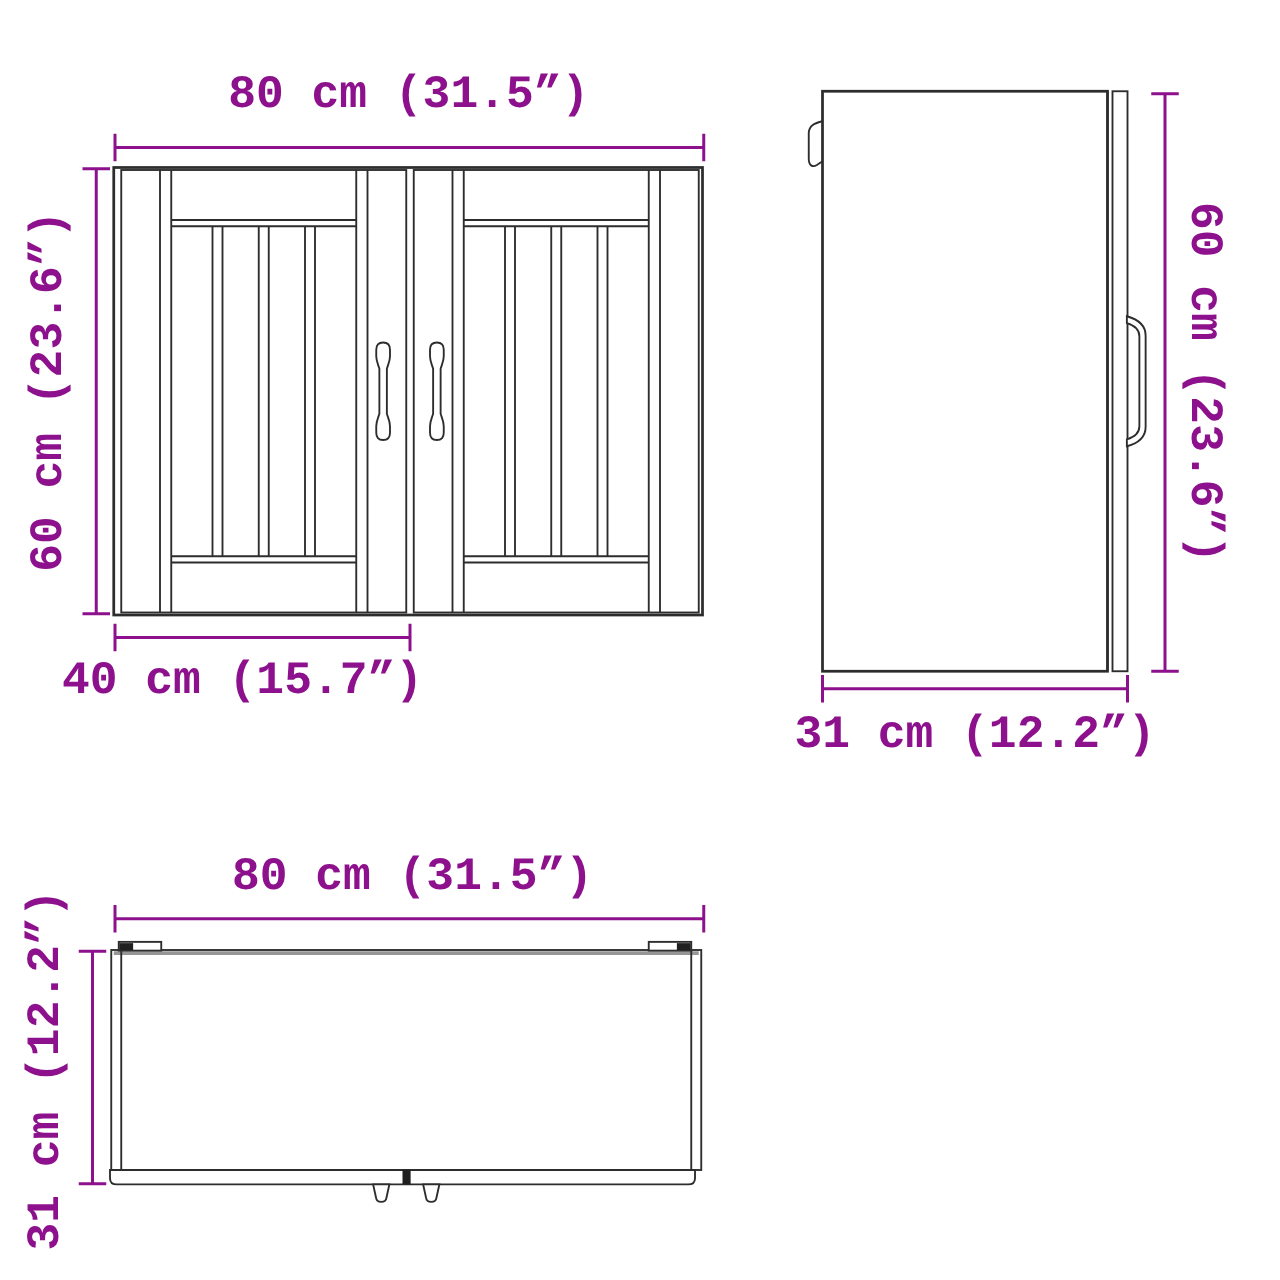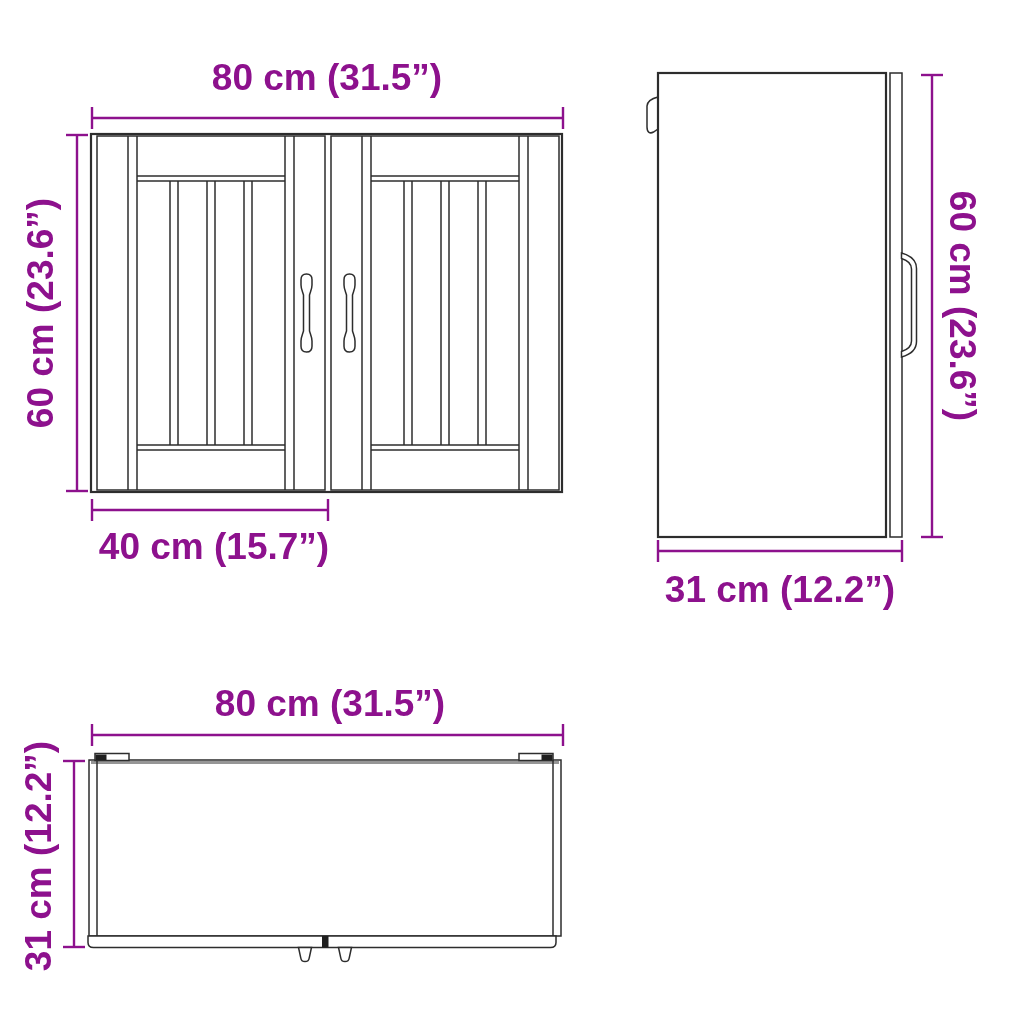--- a/index.html
+++ b/index.html
@@ -1,20 +1,20 @@
 <!DOCTYPE html>
 <html style="--accent: #8d118d; --line: #2d2d2d; --bg: #ffffff;"><head>
 <meta charset="utf-8">
 <style>
   :root { --accent:#8d118d; --line:#2d2d2d; --bg:#ffffff; }
   html,body { margin:0; padding:0; background:var(--bg); }
   .canvas {
     position:relative; width:1024px; height:1024px;
     background:var(--bg); overflow:hidden;
-    font-family:Liberation Sans, sans-serif;
+    font-family:Liberation Mono, monospace;
   }
   svg { position:absolute; left:0; top:0; }
   .ln  { fill:none; stroke:var(--line); stroke-width:1.5; }
   .ln2 { stroke-width:2.2; }
   .fillw { fill:#fff; }
   .gray { fill:none; stroke:#969696; }
   .dark-fill { fill:#1f1f1f; }
   .dim line { fill:none; stroke:var(--accent); stroke-width:2.4; }
   .label {
     position:absolute; color:var(--accent);
@@ -134,19 +134,19 @@
     </g>
     <g class="dim">
       <line x1="74" y1="761" x2="74" y2="947"></line>
       <line x1="63" y1="761" x2="85" y2="761"></line>
       <line x1="63" y1="947" x2="85" y2="947"></line>
     </g>
   </svg>
 
   <div class="label" style="left:327px;top:77px">80 cm (31.5”)</div>
   <div class="label rot-ccw" style="left:40px;top:313px">60 cm (23.6”)</div>
-  <div class="label" style="left:214px;top:546px">40 cm (15.7”)</div>
+  <div class="label" style="left:194px;top:546px">40 cm (15.7”)</div>
   <div class="label rot-cw" style="left:962px;top:306px">60 cm (23.6”)</div>
   <div class="label" style="left:780px;top:589px">31 cm (12.2”)</div>
   <div class="label" style="left:330px;top:703px">80 cm (31.5”)</div>
   <div class="label rot-ccw" style="left:38px;top:856px">31 cm (12.2”)</div>
 
 </div>
 
 </body></html>

